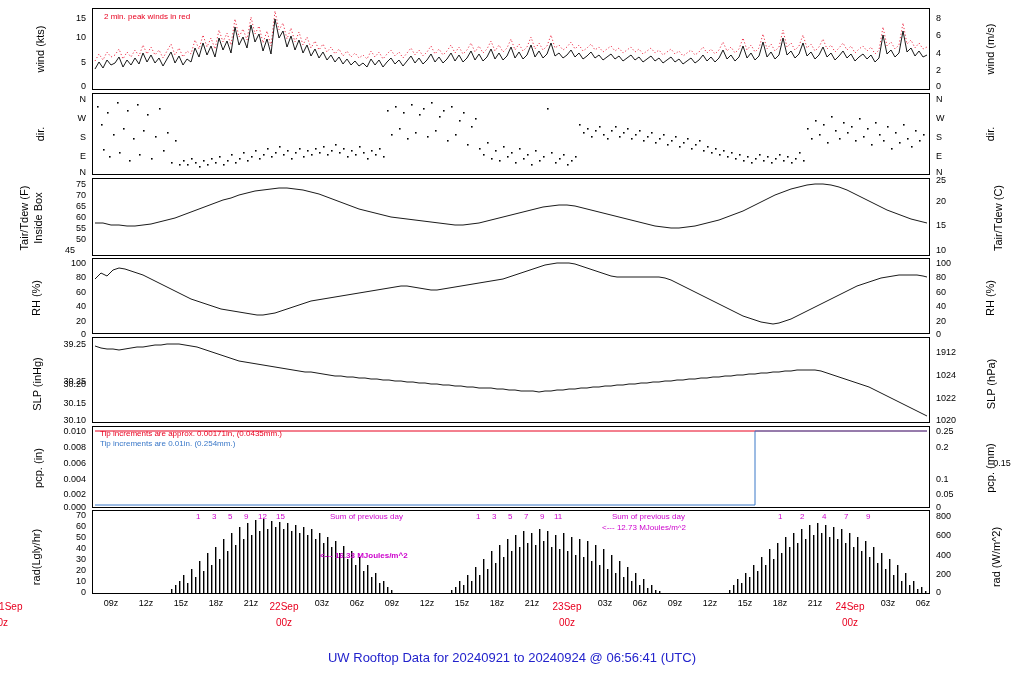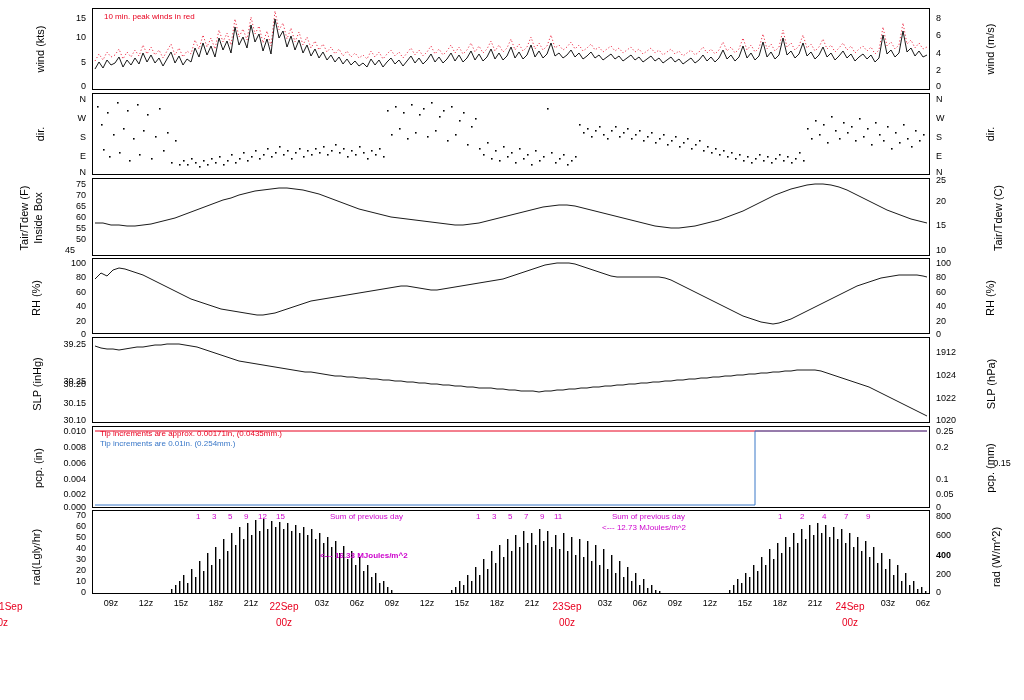--- a/index.html
+++ b/index.html
@@ -48,21 +48,21 @@
 <div class="stage">
 
   <div class="panel" style="left:92px;top:8px;width:838px;height:82px;">
     <div class="panel-inner">
       <svg width="836" height="80" viewBox="0 0 836 80" preserveAspectRatio="none">
         <polyline fill="none" stroke="#e8001f" stroke-width="0.8" stroke-dasharray="1.2,2.2" points="2,52 6,45 10,51 14,43 18,48 22,46 26,40 30,50 34,43 38,48 42,41 46,47 50,36 54,45 58,38 62,46 66,41 70,49 74,42 78,35 82,46 86,39 90,48 94,42 98,45 102,31 106,40 110,26 114,38 118,29 122,40 126,21 130,33 134,24 138,36 142,10 146,28 150,20 154,31 158,8 162,25 166,17 170,34 174,22 178,37 182,2 186,21 190,14 194,30 198,19 202,33 206,23 210,36 214,28 218,39 222,32 226,41 230,35 234,43 238,38 242,45 246,40 250,47 254,42 258,48 262,44 266,49 270,46 274,50 278,42 282,48 286,43 290,50 294,45 298,41 302,47 306,43 310,49 314,44 318,39 322,46 326,41 330,47 334,43 338,37 342,45 346,40 350,46 354,42 358,36 362,44 366,38 370,45 374,41 378,34 382,43 386,37 390,44 394,40 398,32 402,42 406,36 410,43 414,39 418,30 422,41 426,35 430,42 434,38 438,28 442,40 446,34 450,41 454,37 458,26 462,39 466,36 470,41 474,38 478,33 482,40 486,36 490,42 494,39 498,35 502,41 506,38 510,43 514,40 518,37 522,42 526,39 530,44 534,41 538,38 542,43 546,40 550,45 554,42 558,39 562,44 566,41 570,46 574,43 578,40 582,45 586,42 590,47 594,44 598,41 602,46 606,43 610,38 614,44 618,40 622,45 626,41 630,33 634,42 638,38 642,44 646,40 650,29 654,41 658,36 662,43 666,39 670,25 674,40 678,35 682,42 686,38 690,21 694,38 698,34 702,41 706,37 710,26 714,39 718,35 722,42 726,38 730,30 734,40 738,36 742,43 746,39 750,34 754,41 758,37 762,44 766,40 770,37 774,42 778,38 782,45 786,41 790,18 794,37 798,33 802,40 806,36 810,14 814,35 818,31 822,39 826,34 830,40 834,38"></polyline>
         <polyline fill="none" stroke="#000000" stroke-width="0.9" points="2,60 6,53 10,59 14,51 18,56 22,54 26,48 30,58 34,51 38,56 42,49 46,55 50,44 54,53 58,46 62,54 66,49 70,57 74,50 78,43 82,54 86,47 90,56 94,50 98,53 102,39 106,48 110,34 114,46 118,37 122,48 126,29 130,41 134,32 138,44 142,18 146,36 150,28 154,39 158,16 162,33 166,25 170,42 174,30 178,45 182,10 186,29 190,22 194,38 198,27 202,41 206,31 210,44 214,36 218,47 222,40 226,49 230,43 234,51 238,46 242,53 246,48 250,55 254,50 258,56 262,52 266,57 270,54 274,58 278,50 282,56 286,51 290,58 294,53 298,49 302,55 306,51 310,57 314,52 318,47 322,54 326,49 330,55 334,51 338,45 342,53 346,48 350,54 354,50 358,44 362,52 366,46 370,53 374,49 378,42 382,51 386,45 390,52 394,48 398,40 402,50 406,44 410,51 414,47 418,38 422,49 426,43 430,50 434,46 438,36 442,48 446,42 450,49 454,45 458,34 462,47 466,44 470,49 474,46 478,41 482,48 486,44 490,50 494,47 498,43 502,49 506,46 510,51 514,48 518,45 522,50 526,47 530,52 534,49 538,46 542,51 546,48 550,53 554,50 558,47 562,52 566,49 570,54 574,51 578,48 582,53 586,50 590,55 594,52 598,49 602,54 606,51 610,46 614,52 618,48 622,53 626,49 630,41 634,50 638,46 642,52 646,48 650,37 654,49 658,44 662,51 666,47 670,33 674,48 678,43 682,50 686,46 690,29 694,46 698,42 702,49 706,45 710,34 714,47 718,43 722,50 726,46 730,38 734,48 738,44 742,51 746,47 750,42 754,49 758,45 762,52 766,48 770,45 774,50 778,46 782,53 786,49 790,26 794,45 798,41 802,48 806,44 810,22 814,43 818,39 822,47 826,42 830,48 834,46"></polyline>
       </svg>
     </div>
   </div>
-  <div class="note red" style="left:104px;top:12px;">10 min. peak winds in red</div>
+  <div class="note red" style="left:104px;top:12px;">2 min. peak winds in red</div>
   <div class="axtitle rot" style="left:-10px;top:43px;width:100px;">wind (kts)</div>
   <div class="axtitle rot" style="left:940px;top:43px;width:100px;">wind (m/s)</div>
   <div class="ytick left" style="left:56px;top:14px;width:30px;">15</div>
   <div class="ytick left" style="left:56px;top:33px;width:30px;">10</div>
   <div class="ytick left" style="left:56px;top:58px;width:30px;">5</div>
   <div class="ytick left" style="left:56px;top:82px;width:30px;">0</div>
   <div class="ytick right" style="left:936px;top:14px;width:30px;">8</div>
   <div class="ytick right" style="left:936px;top:31px;width:30px;">6</div>
   <div class="ytick right" style="left:936px;top:49px;width:30px;">4</div>
   <div class="ytick right" style="left:936px;top:66px;width:30px;">2</div>
@@ -563,21 +563,21 @@
   <div class="ytick left" style="left:56px;top:511px;width:30px;">70</div>
   <div class="ytick left" style="left:56px;top:522px;width:30px;">60</div>
   <div class="ytick left" style="left:56px;top:533px;width:30px;">50</div>
   <div class="ytick left" style="left:56px;top:544px;width:30px;">40</div>
   <div class="ytick left" style="left:56px;top:555px;width:30px;">30</div>
   <div class="ytick left" style="left:56px;top:566px;width:30px;">20</div>
   <div class="ytick left" style="left:56px;top:577px;width:30px;">10</div>
   <div class="ytick left" style="left:56px;top:588px;width:30px;">0</div>
   <div class="ytick right" style="left:936px;top:512px;width:36px;">800</div>
   <div class="ytick right" style="left:936px;top:531px;width:36px;">600</div>
-  <div class="ytick right" style="left:936px;top:551px;width:36px;font-weight:bold;">400</div>
+  <div class="ytick right" style="left:936px;top:551px;width:36px;">400</div>
   <div class="ytick right" style="left:936px;top:570px;width:36px;">200</div>
   <div class="ytick right" style="left:936px;top:588px;width:36px;">0</div>
 
   <div class="note magenta" style="left:196px;top:512px;">1</div>
   <div class="note magenta" style="left:212px;top:512px;">3</div>
   <div class="note magenta" style="left:228px;top:512px;">5</div>
   <div class="note magenta" style="left:244px;top:512px;">9</div>
   <div class="note magenta" style="left:258px;top:512px;">12</div>
   <div class="note magenta" style="left:276px;top:512px;">15</div>
 
@@ -623,14 +623,15 @@
   <div class="xlab" style="left:764px;top:598px;width:32px;">18z</div>
   <div class="xlab" style="left:799px;top:598px;width:32px;">21z</div>
   <div class="xlab day" style="left:820px;top:601px;width:60px;">24Sep</div>
   <div class="xlab day" style="left:820px;top:617px;width:60px;">00z</div>
   <div class="xlab" style="left:872px;top:598px;width:32px;">03z</div>
   <div class="xlab" style="left:907px;top:598px;width:32px;">06z</div>
 
   <div class="xlab day" style="left:-22px;top:601px;width:60px;">21Sep</div>
   <div class="xlab day" style="left:-30px;top:617px;width:60px;">00z</div>
 
+  <div class="caption" style="left:0;top:650px;">UW Rooftop Data for 20240921  to  20240924 @ 06:56:41  (UTC)</div>
 
 </div>
 
 </body></html>

